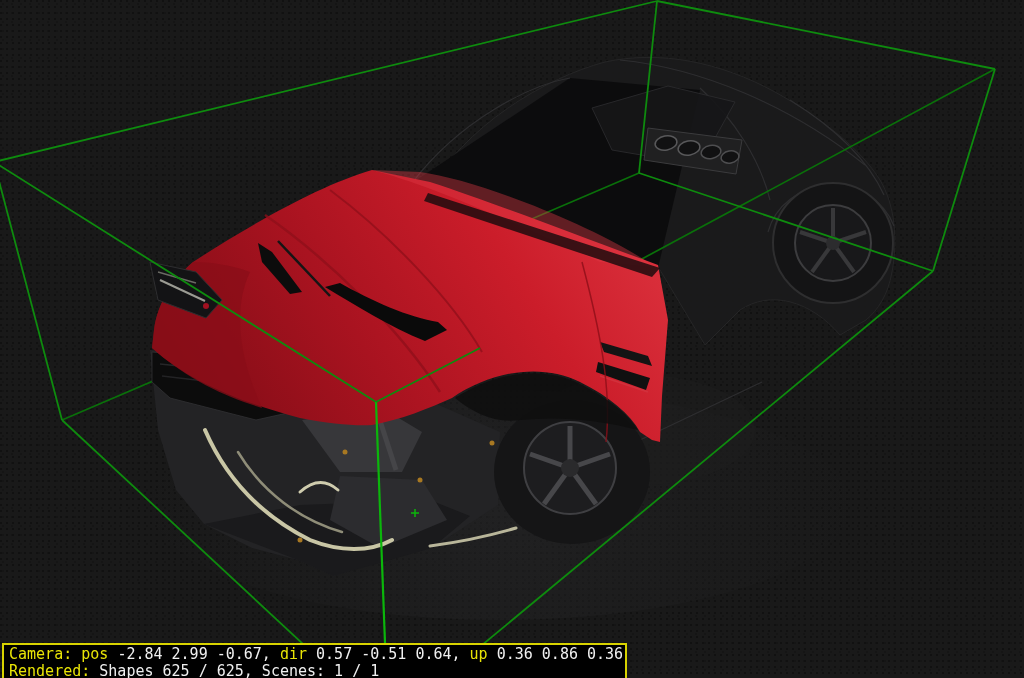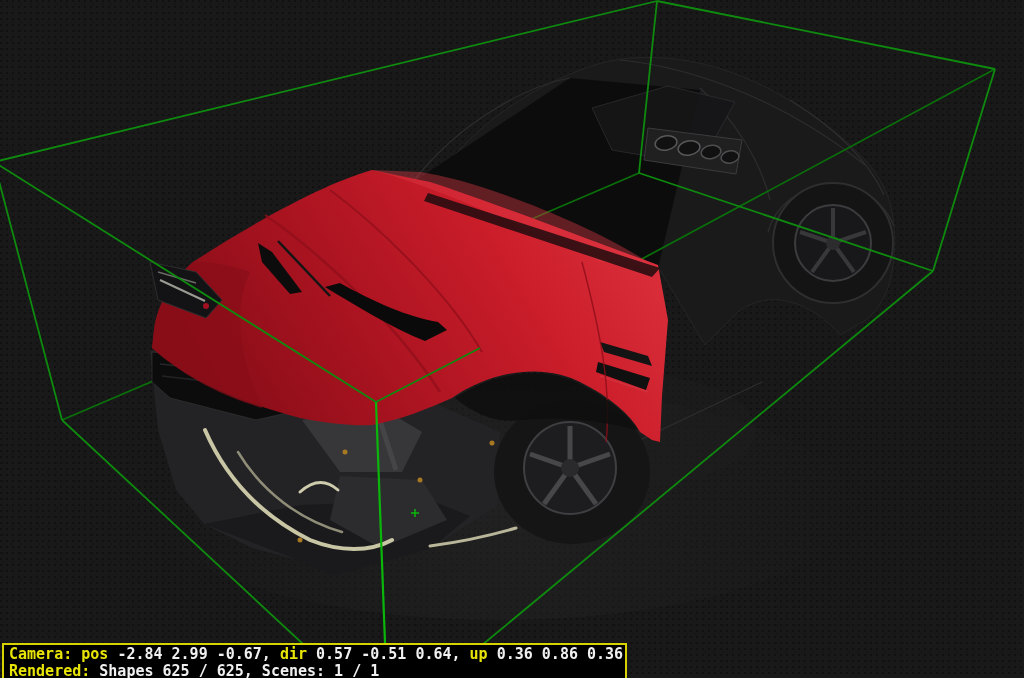--- a/index.html
+++ b/index.html
@@ -26,21 +26,21 @@
   .wire-bright{stroke:var(--wire-bright);stroke-width:2.2;fill:none;}
   .marker{stroke:var(--wire-bright);stroke-width:1.5;fill:none;}
   .ghost-line{stroke:#303032;stroke-width:1.2;fill:none;opacity:.9;}
 
   .status-bar{
     position:absolute;left:2px;top:643px;width:625px;height:44px;
     box-sizing:border-box;background:#000;border:2px solid var(--status-border);
     padding:1px 0 0 5px;z-index:10;
   }
   .status-line{
-    font-size:15px;line-height:17px;font-weight:bold;white-space:nowrap;
+    font-size:15px;line-height:17px;font-weight:normal;white-space:nowrap;
     color:var(--status-white);letter-spacing:0;
   }
   .status-line .y{color:var(--status-yellow);}
   .status-line .w{color:var(--status-white);}
 </style>
 </head>
 <body>
 
 <div class="viewport">
 <svg class="scene" width="1024" height="678" viewBox="0 0 1024 678" xmlns="http://www.w3.org/2000/svg">

